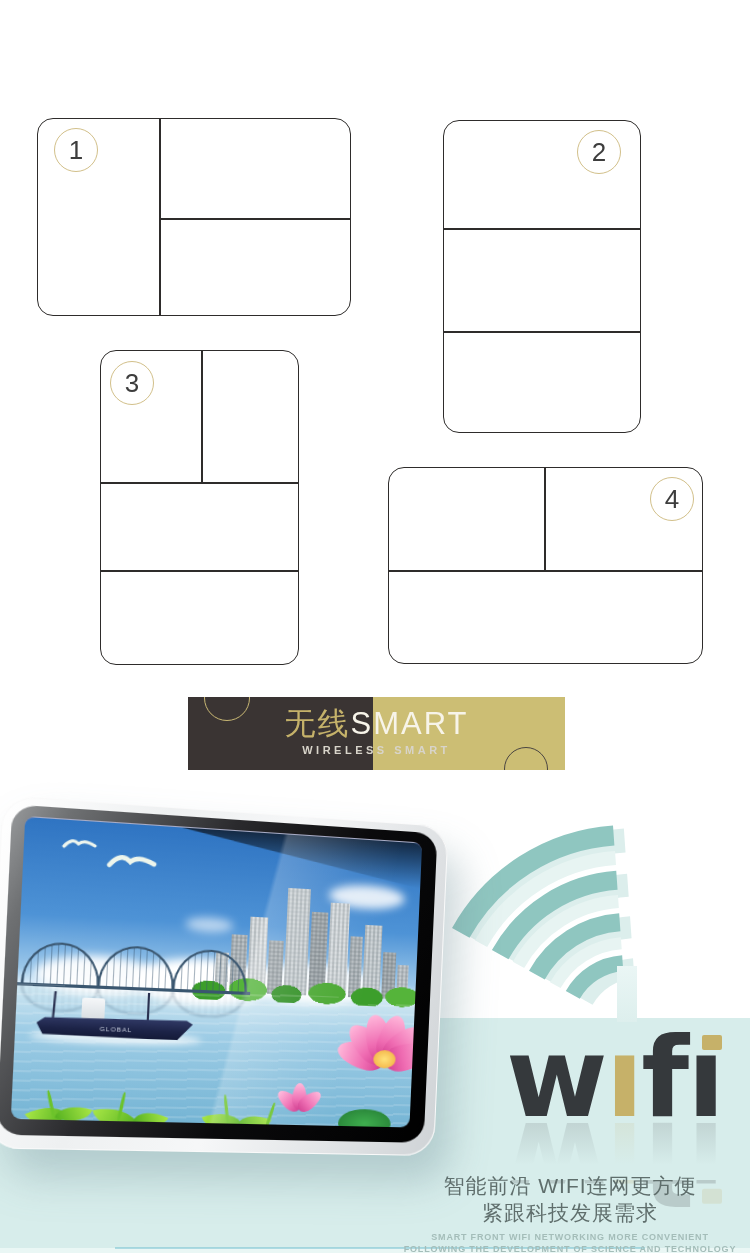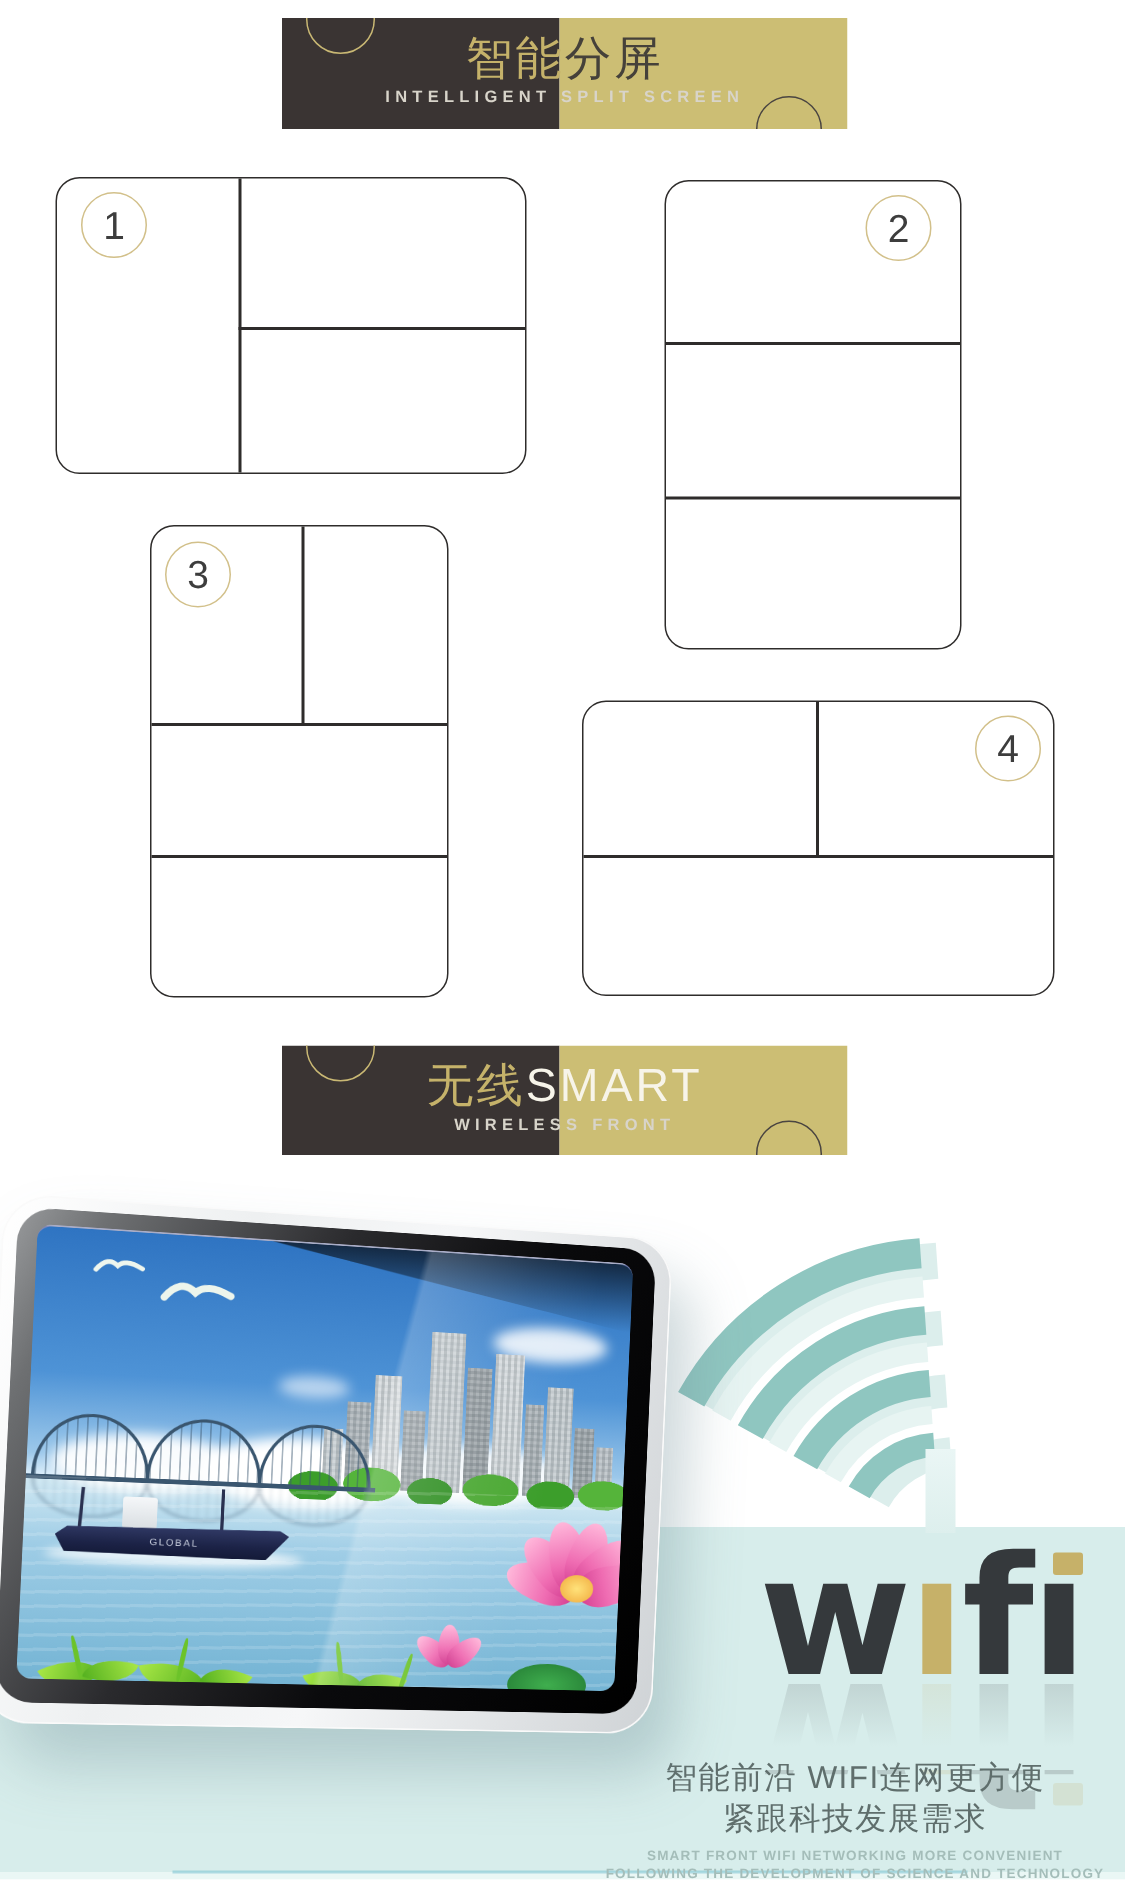--- a/index.html
+++ b/index.html
@@ -118,28 +118,20 @@
       background:linear-gradient(102deg, rgba(255,255,255,0) 55%, rgba(255,255,255,0.20) 56%, rgba(255,255,255,0.06) 72%, rgba(255,255,255,0) 82%); }
   .topshade { position:absolute; top:0; right:0; width:62%; height:16%; pointer-events:none; opacity:.8;
       background:linear-gradient(to bottom, rgba(8,8,10,0.85), rgba(8,8,10,0));
       clip-path:polygon(0 0, 100% 0, 100% 100%, 16% 16%); }
 </style>
 </head>
 <body>
 
 <div class="page">
 
-  <div class="banner" id="banner-split" style="top:12px;">
-    <div class="half-dark"></div>
-    <div class="half-gold"></div>
-    <div class="circ gold"></div>
-    <div class="circ dark"></div>
-    <div class="b-title"><span class="p1">智能</span><span class="p2">分屏</span></div>
-    <div class="b-sub">INTELLIGENT SPLIT SCREEN</div>
-  </div>
 
   <div class="layout-box" style="left:37px; top:118px; width:314px; height:198px;">
     <div class="dv" style="left:121px; top:0; width:1.5px; height:100%;"></div>
     <div class="dv" style="left:121px; top:99px; right:0; height:1.5px;"></div>
     <div class="num-circle" style="left:16px; top:9px;">
         <span>1</span>
       </div>
   </div>
 
   <div class="layout-box" style="left:443px; top:120px; width:198px; height:313px;">
@@ -166,21 +158,21 @@
         <span>4</span>
       </div>
   </div>
 
   <div class="banner" id="banner-wifi" style="top:697px; height:73px;">
     <div class="half-dark"></div>
     <div class="half-gold"></div>
     <div class="circ gold"></div>
     <div class="circ dark" style="top:50px;"></div>
     <div class="b-title"><span class="p1">无线</span><span class="p2">SMART</span></div>
-    <div class="b-sub">WIRELESS FRONT</div>
+    <div class="b-sub">WIRELESS SMART</div>
   </div>
 
   <div class="band">
     <div class="band-bottom"></div>
   </div>
   <div class="band-line"></div>
 
   <svg class="wifi-fan" width="300" height="207" viewBox="0 0 300 207">
     <g transform="translate(11,5)" fill="none" stroke="#dceeec">
       <path d="M163.7 17.5 A190 190 0 0 0 10.8 114.9" stroke-width="24"></path>

